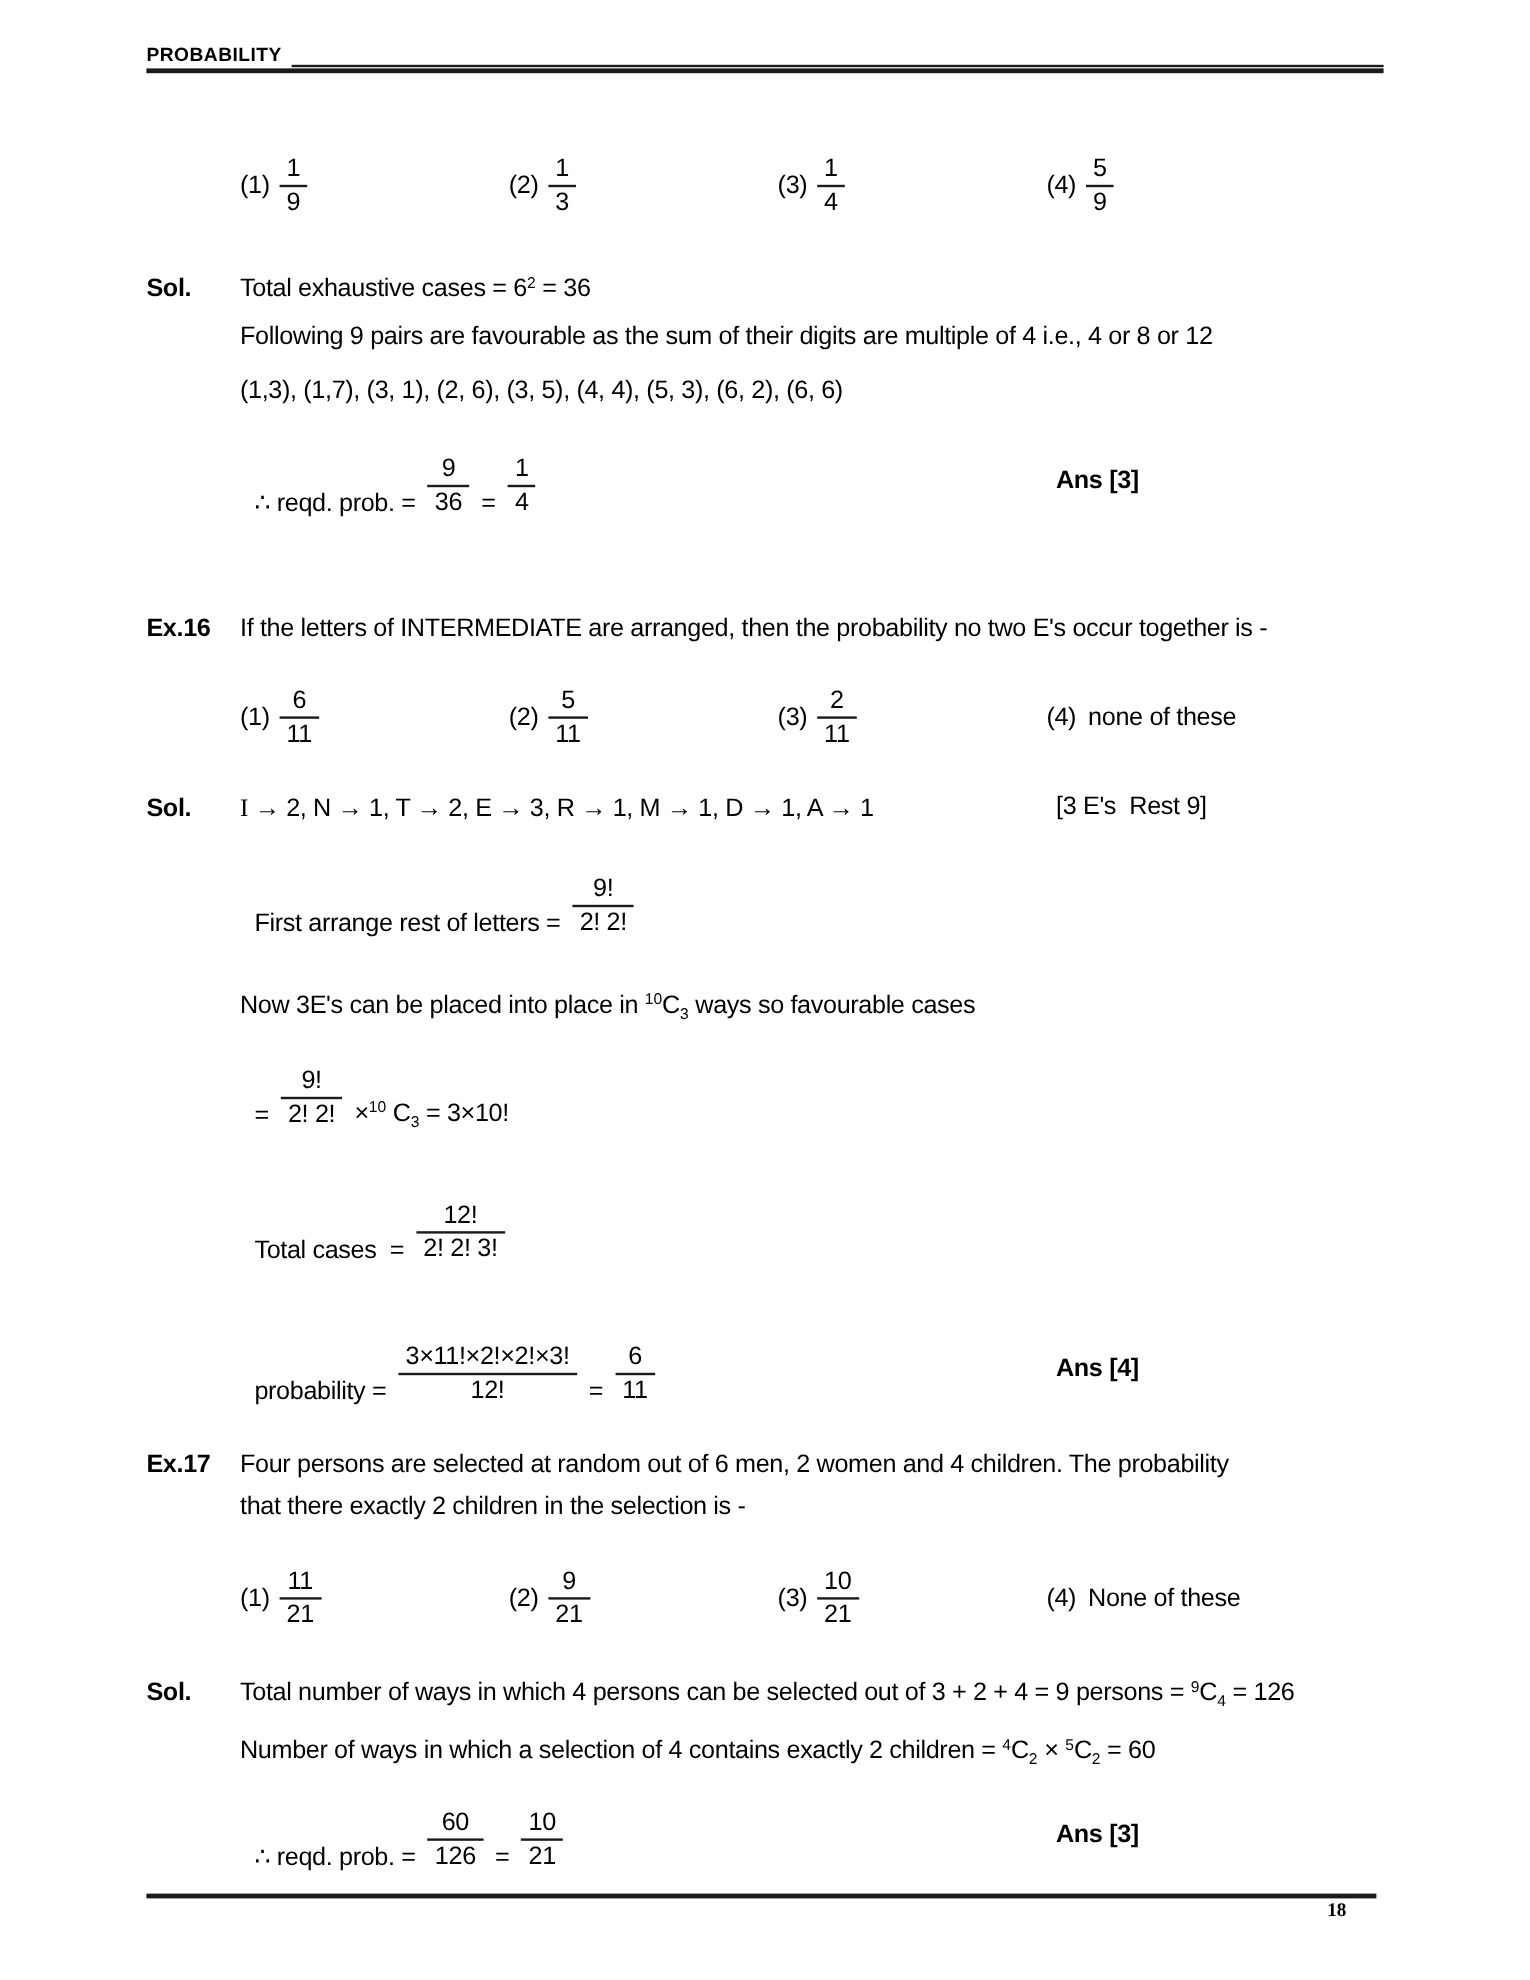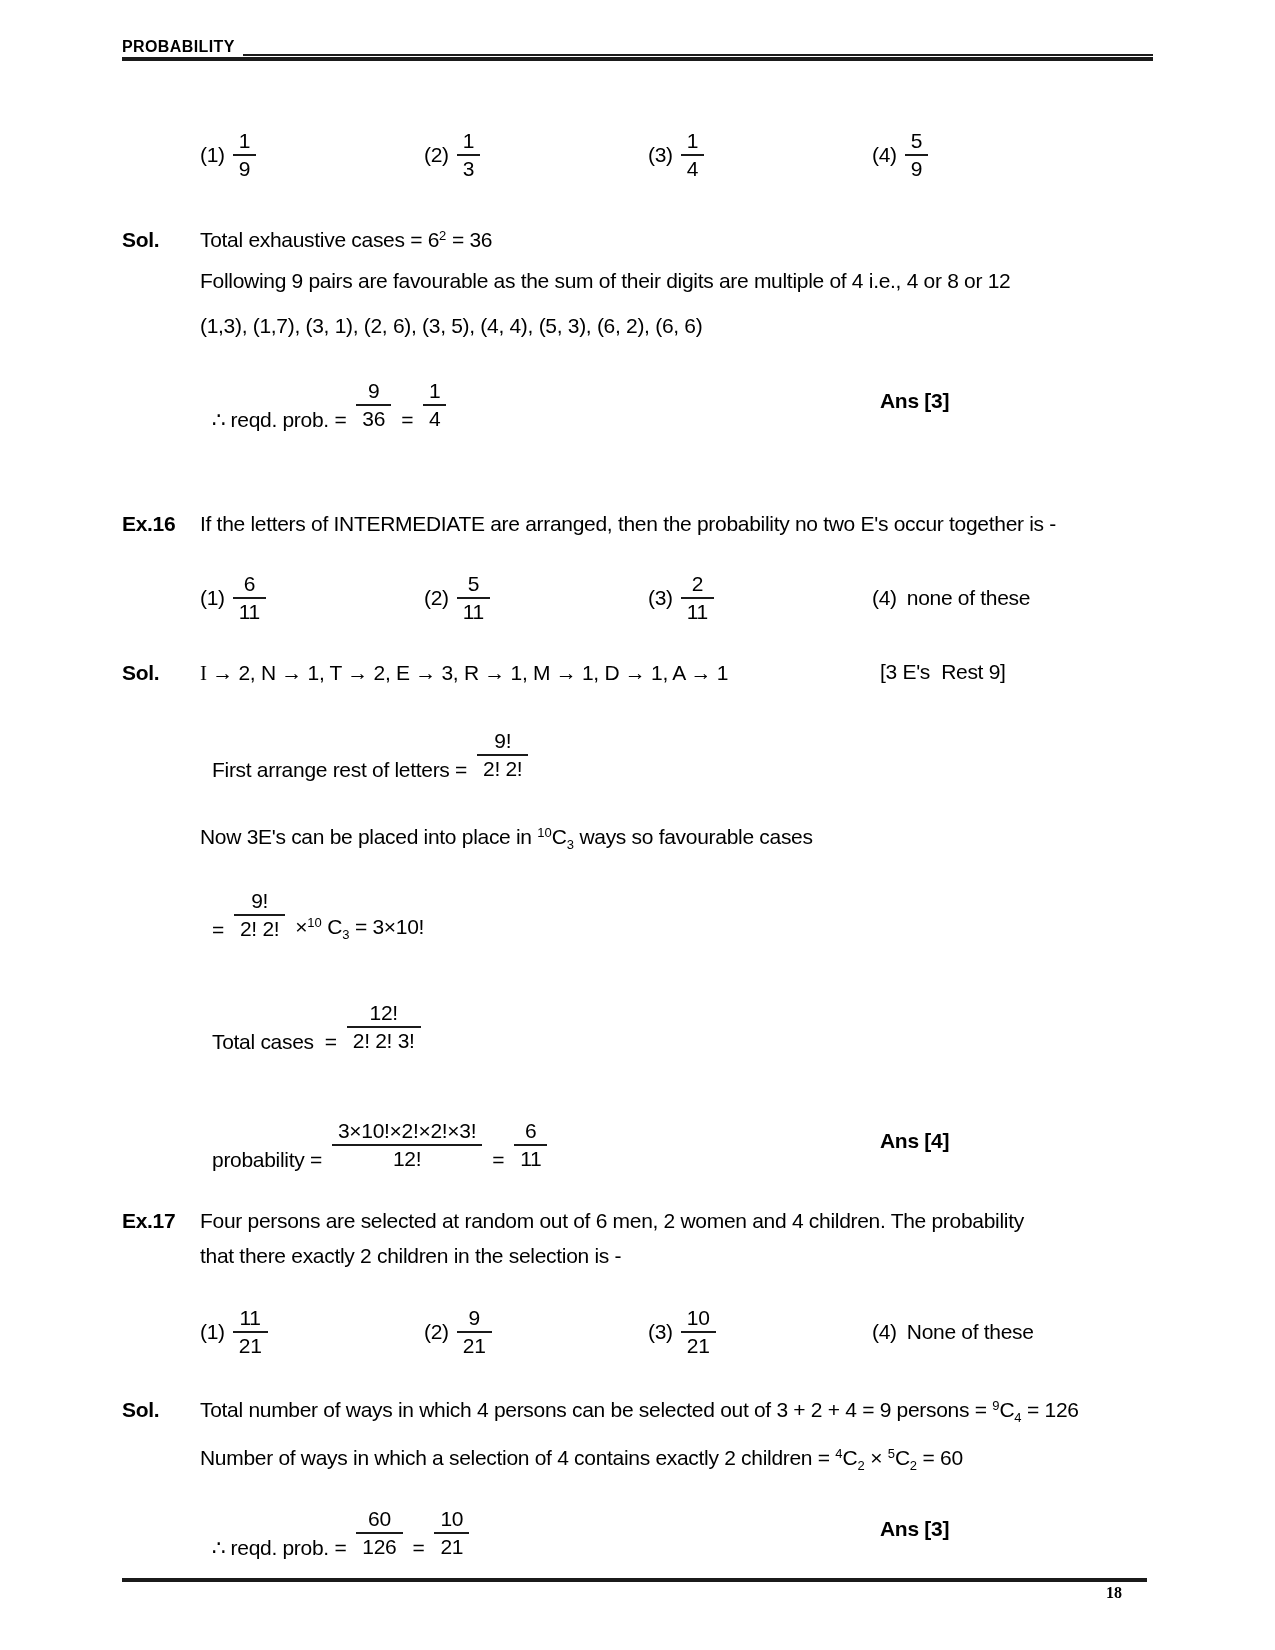--- a/index.html
+++ b/index.html
@@ -182,21 +182,21 @@
     <span class="mtext" data-bind="ex16.total_pre">Total cases  =</span>
     <span class="frac">
         <span class="num" data-bind="ex16.total_frac.num">12!</span>
         <span class="den" data-bind="ex16.total_frac.den">2! 2! 3!</span>
       </span>
   </div>
 
   <div class="mathrow" style="top:1108px;">
     <span class="mtext" data-bind="ex16.prob_pre">probability =</span>
     <span class="frac">
-        <span class="num" data-bind="ex16.prob_frac1.num">3×10!×2!×2!×3!</span>
+        <span class="num" data-bind="ex16.prob_frac1.num">3×11!×2!×2!×3!</span>
         <span class="den" data-bind="ex16.prob_frac1.den">12!</span>
       </span>
     <span class="mtext" data-bind="ex16.prob_eq">=</span>
     <span class="frac">
         <span class="num" data-bind="ex16.prob_frac2.num">6</span>
         <span class="den" data-bind="ex16.prob_frac2.den">11</span>
       </span>
   </div>
   <div class="ans" style="top:1129px;" data-bind="ex16.answer">Ans [4]</div>
 

